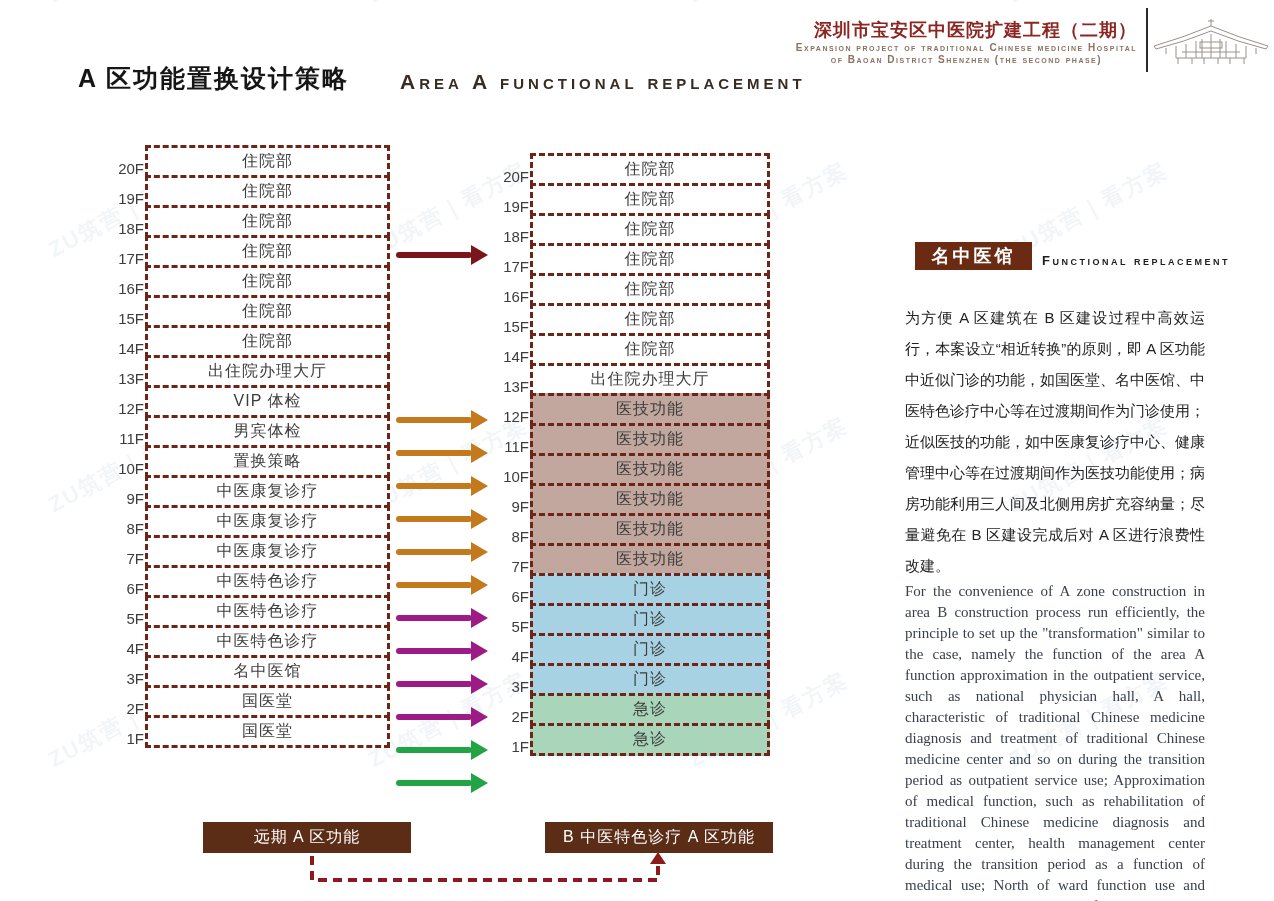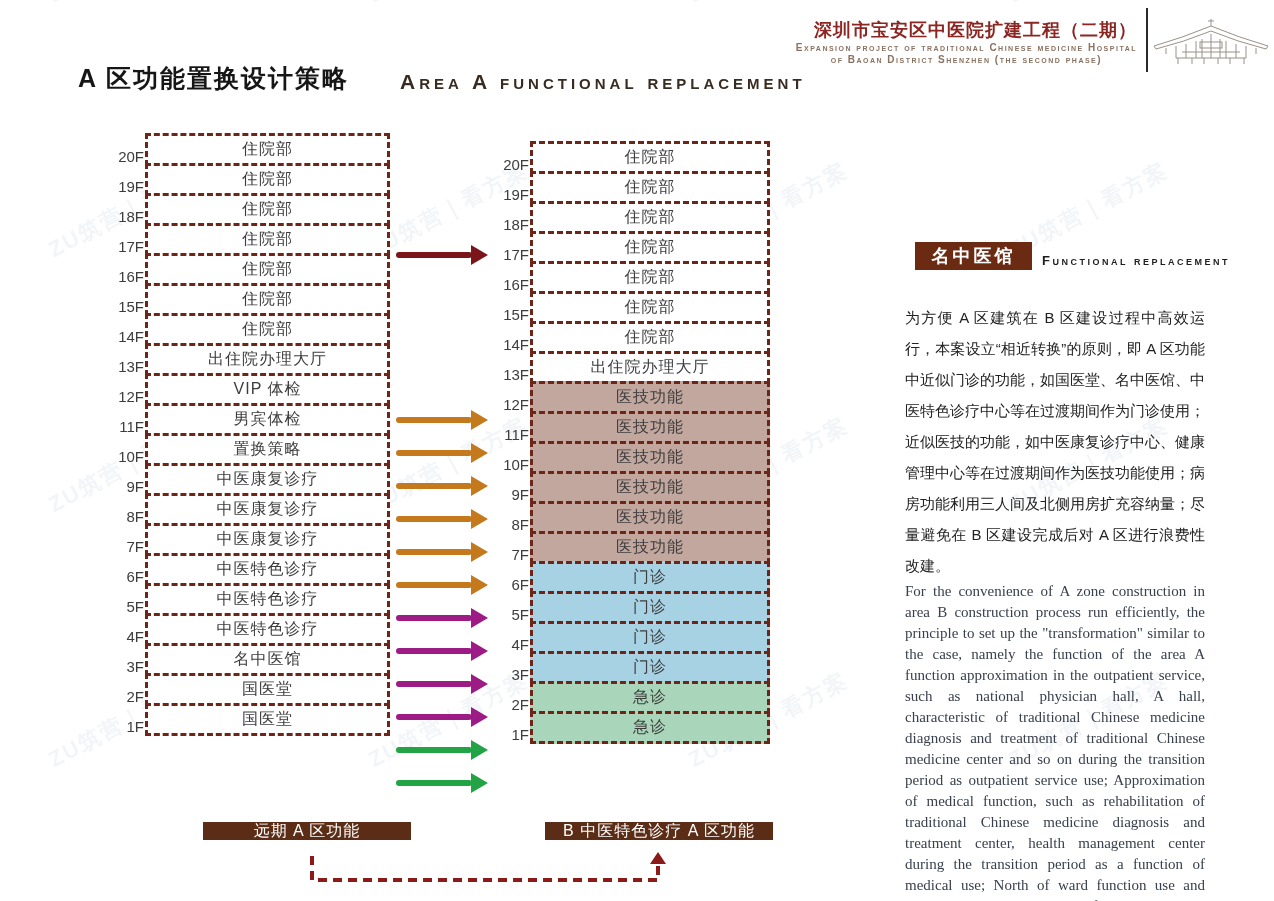--- a/index.html
+++ b/index.html
@@ -52,21 +52,21 @@
 
   
   .col{position:absolute;}
   .floor-row{
     position:relative;
     height:27px;
     border:3px dashed #6e2417;
     margin-top:-3px;
     display:flex;align-items:center;justify-content:center;
   }
-  .floor-row:first-child{margin-top:0;}
+  .floor-row:first-child{margin-top:12px;}
   .floor-label{
     font-size:16px;color:#3d3d3d;letter-spacing:1px;
   }
   .floor-no{
     position:absolute;
     left:-42px;bottom:-2px;
     width:38px;text-align:right;
     font-size:15px;color:#3d3d3d;
   }
 
@@ -80,21 +80,21 @@
   }
   .rarrow .head{
     position:absolute;right:0;top:0;width:0;height:0;
     border-top:10px solid transparent;
     border-bottom:10px solid transparent;
     border-left:17px solid currentColor;
   }
 
   
   .footer-box{
-    position:absolute;height:18px;
+    position:absolute;height:31px;
     background:#5c2d16;color:#fff;
     display:flex;align-items:center;justify-content:center;
     font-size:16px;letter-spacing:1px;
   }
   .connector{left:200px;top:848px;}
 
   
   .panel-head-box{
     left:915px;top:242px;width:117px;height:28px;
     background:#6b2b13;color:#fff;

